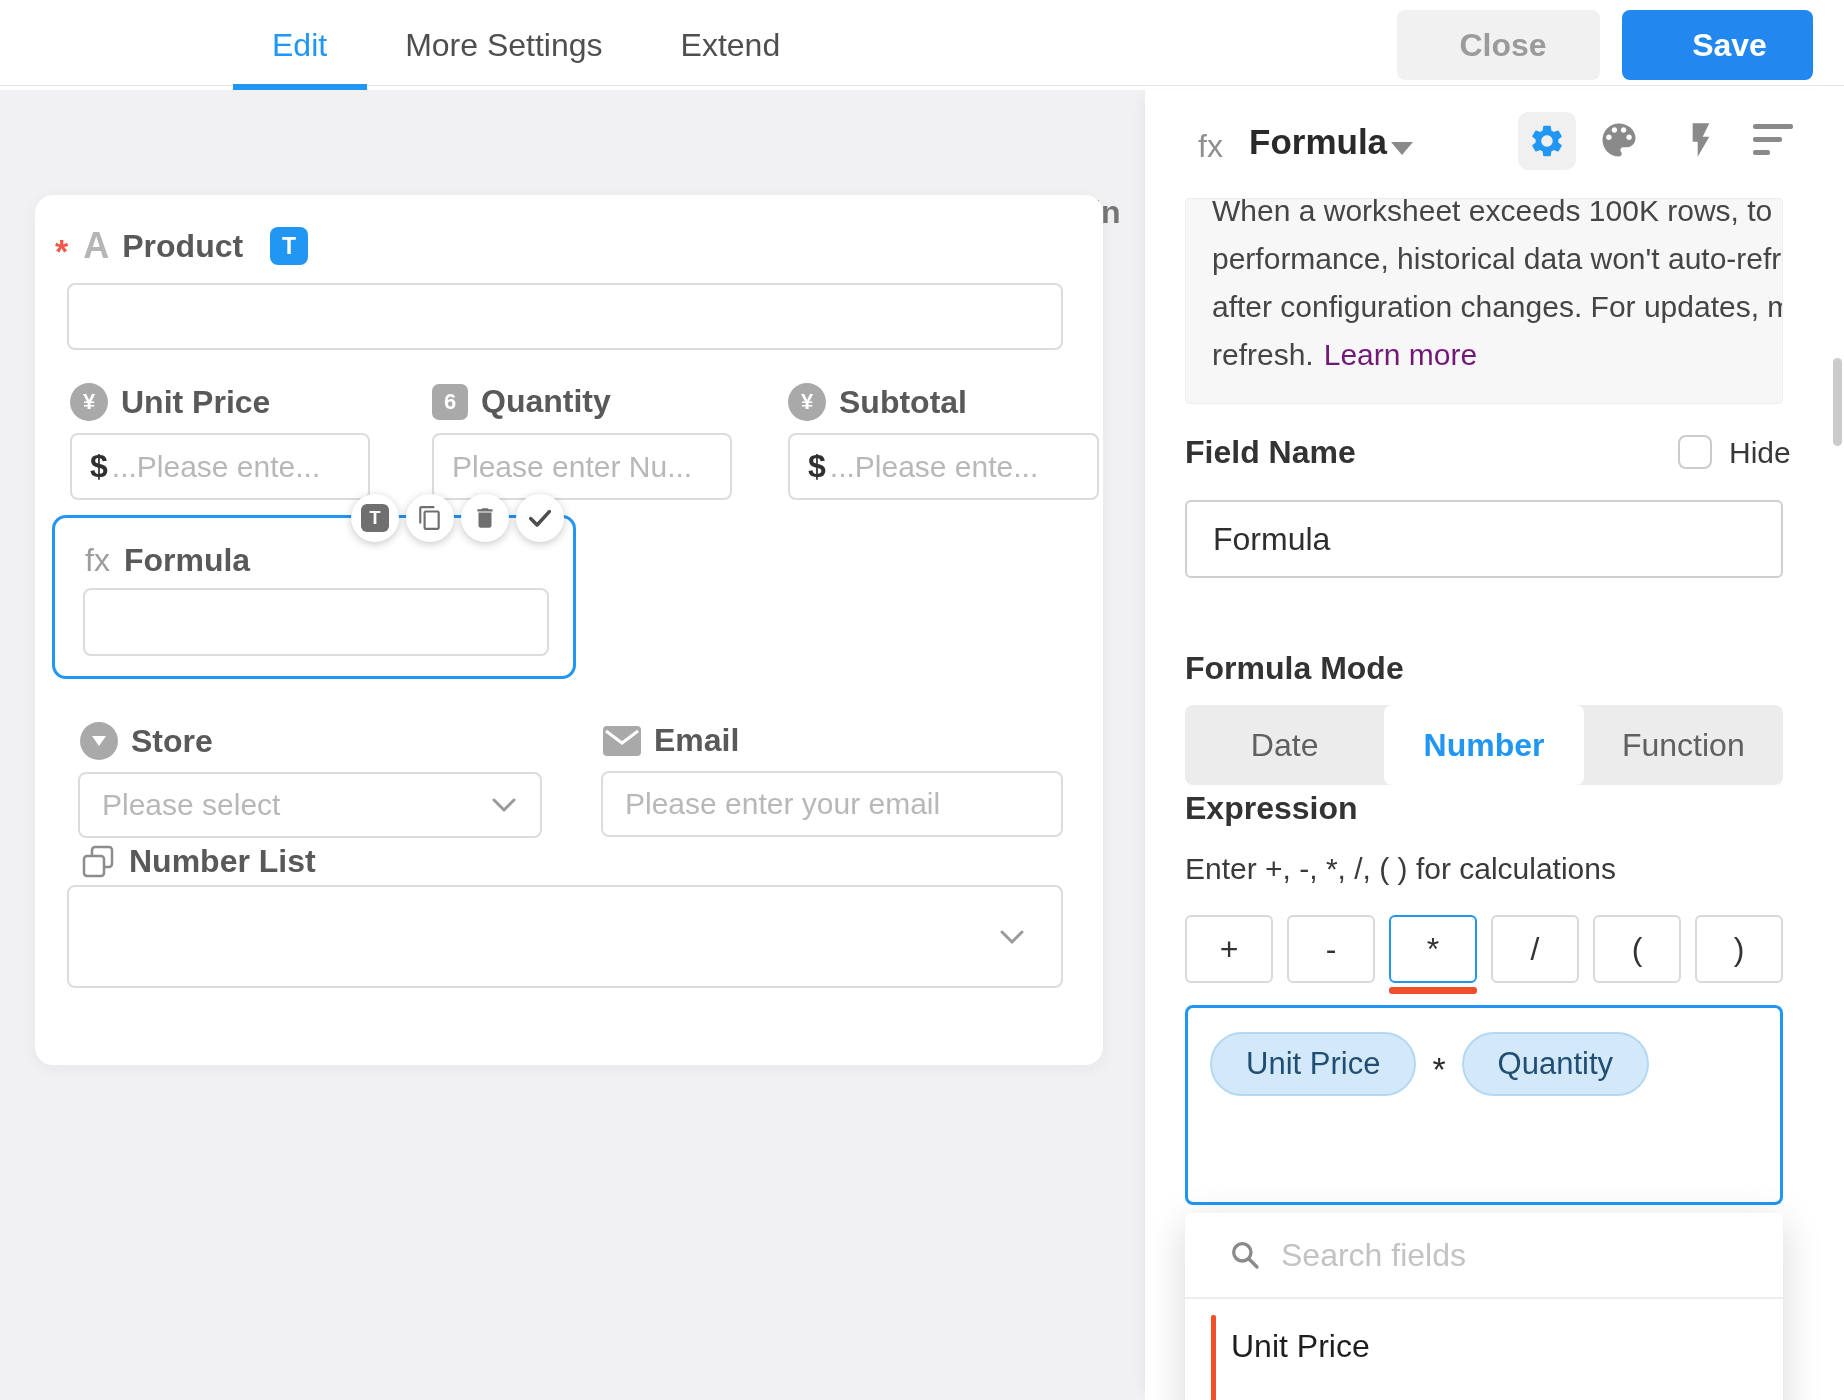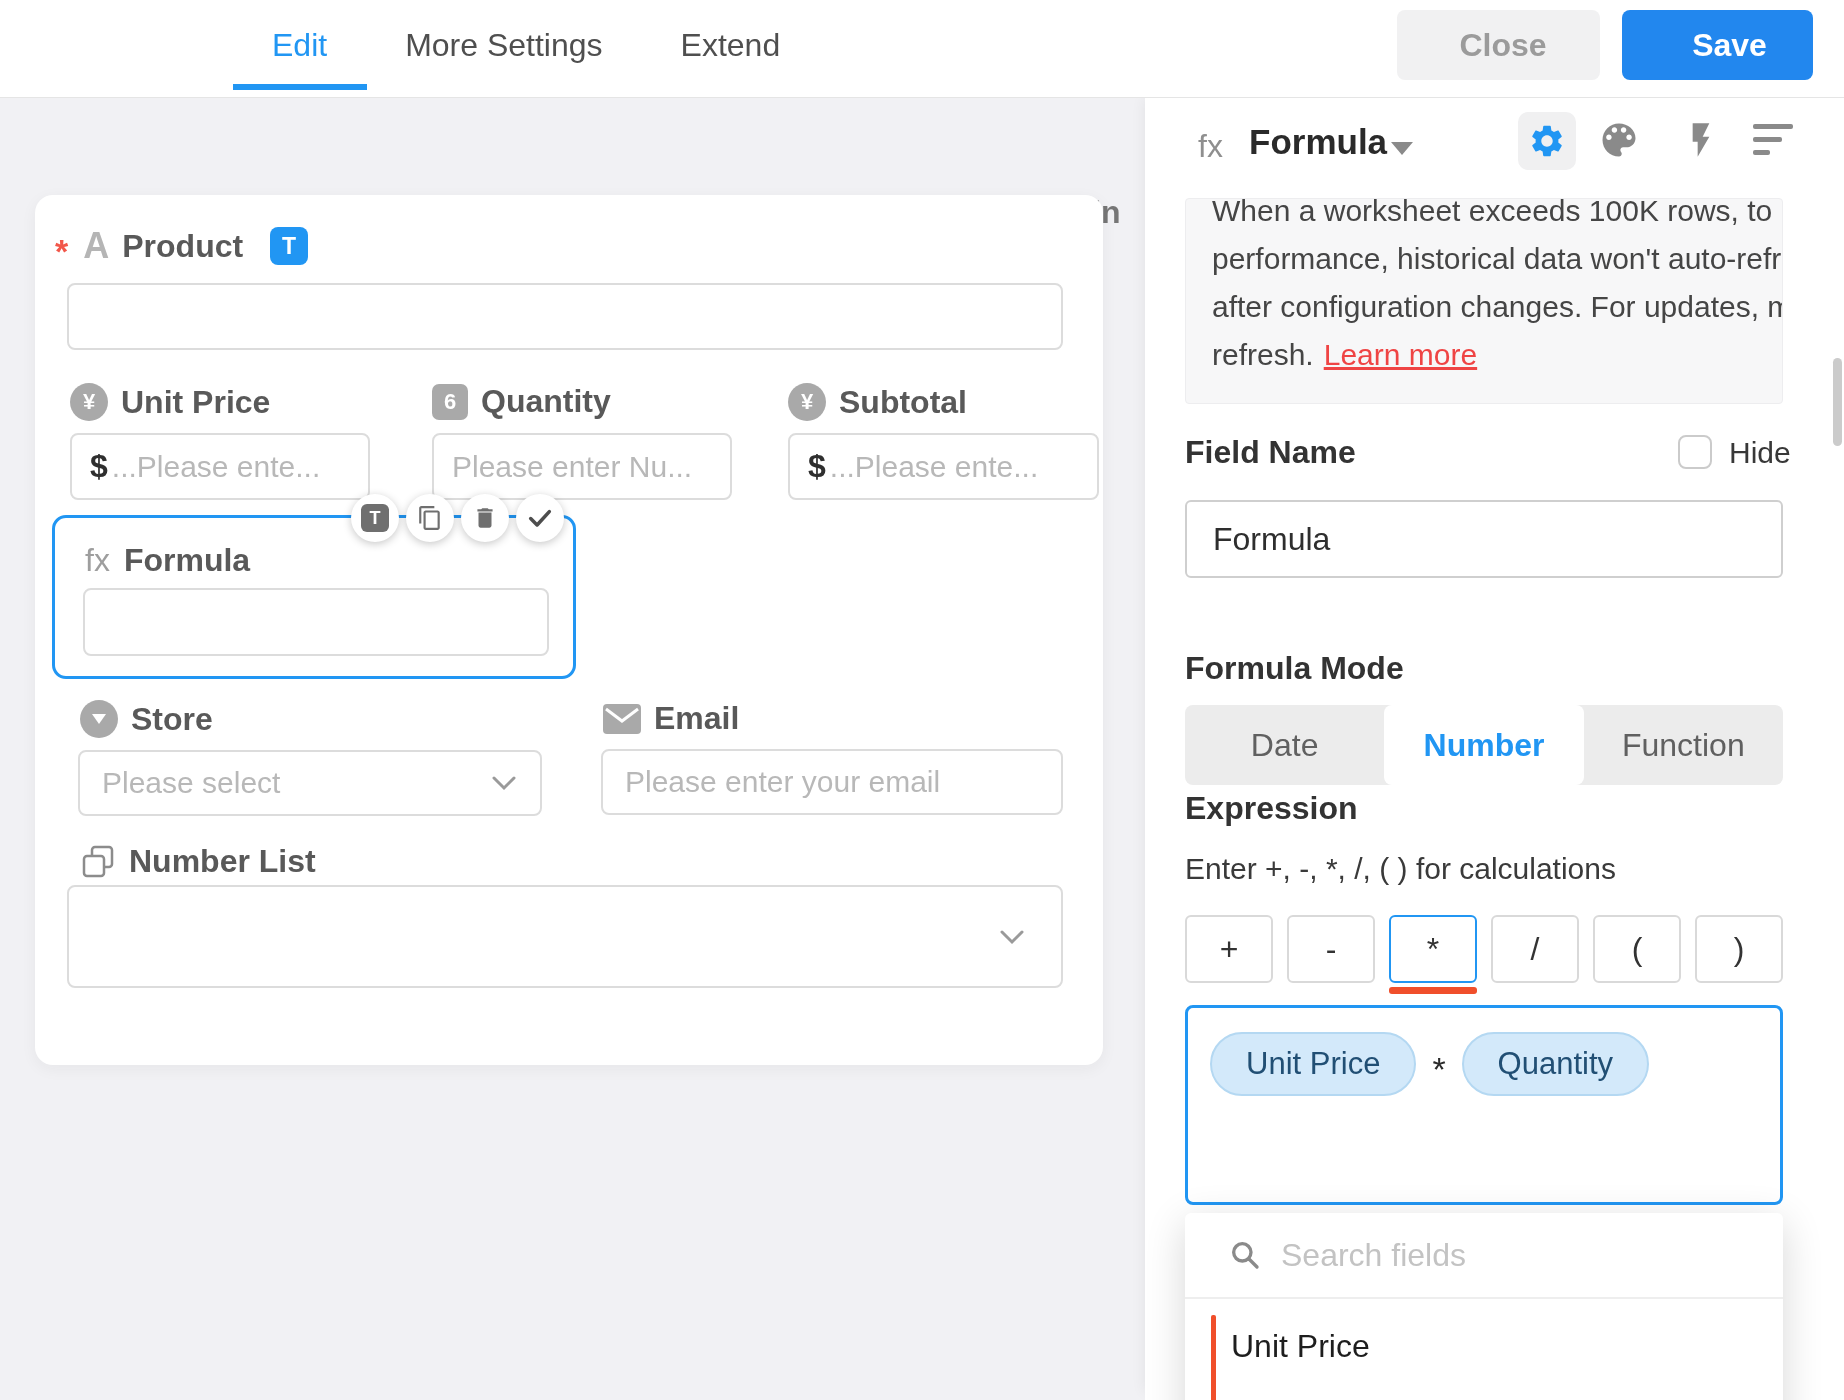--- a/index.html
+++ b/index.html
@@ -1,21 +1,21 @@
 <!DOCTYPE html>
 <html><head>
 <meta charset="utf-8">
 <style>
   * { margin:0; padding:0; box-sizing:border-box; }
   html,body { width:1844px; height:1400px; }
   body { font-family:"Liberation Sans", sans-serif; background:#fff; overflow:hidden; }
   #app { position:relative; width:1844px; height:1400px; overflow:hidden; }
 
   
-  .topbar { position:absolute; left:0; top:0; width:1844px; height:98px; background:#fff;
+  .topbar { position:absolute; left:0; top:0; width:1844px; height:86px; background:#fff;
             border-bottom:1px solid #e5e5e5; z-index:40; }
   .tabs { position:absolute; left:272px; top:0; height:90px; display:flex; gap:78px; }
   .tab { position:relative; height:90px; display:flex; align-items:center; font-size:32px; color:#4f4f4f; cursor:pointer; }
   .tab.active { color:#2196f3; }
   .tab.active::after { content:""; position:absolute; left:50%; transform:translateX(-50%);
                        bottom:0; width:134px; height:6px; background:#2196f3; }
   .btn { position:absolute; top:10px; height:70px; border:none; border-radius:8px;
          font-size:32px; font-weight:bold; display:flex; align-items:center; justify-content:center;
          font-family:"Liberation Sans", sans-serif; cursor:pointer; }
   .btn-close { left:1397px; width:203px; background:#f1f1f2; color:#9b9b9b;padding-left:9px; }
@@ -59,21 +59,21 @@
   .fb-name { font-size:32px; font-weight:bold; color:#595959; }
   .fb-input { left:28px; top:70px; width:466px; height:68px; }
   .fb-toolbar { position:absolute; left:296px; top:-24px; display:flex; gap:7px; }
   .tool-circle { width:48px; height:48px; border-radius:50%; background:#fff;
                  box-shadow:0 2px 8px rgba(0,0,0,.22); display:flex; align-items:center; justify-content:center; cursor:pointer; }
   .tl-T { width:28px; height:28px; border-radius:6px; background:#6f6f6f; color:#fff; font-size:18px; font-weight:bold;
           display:flex; align-items:center; justify-content:center; }
 
   .store-col { position:absolute; left:43px; top:505px; width:464px; }
   .email-col { position:absolute; left:566px; top:505px; width:462px; }
-  .half-label { margin-left:2px; }
+  .half-label { margin-left:2px;margin-top:22px; }
   .half-box { position:relative; margin-top:12px; width:100%; height:66px; background:#fff; border:2px solid #dcdcdc;
               border-radius:8px; display:flex; align-items:center; padding:0 22px; font-size:30px; color:#b8b8b8; }
   .box-chevron { position:absolute; right:22px; top:50%; transform:translateY(-50%); }
   .env-icon { width:38px; height:30px; flex:none; }
   .plist-label { position:absolute; left:45px; top:648px; }
   .plist-box { left:32px; top:690px; width:996px; height:103px; }
   .plist-chevron { position:absolute; right:36px; top:50%; transform:translateY(-50%); }
 
   
   .panel { position:absolute; left:1145px; top:90px; width:699px; height:1310px; background:#fff;
@@ -86,21 +86,21 @@
               display:flex; align-items:center; justify-content:center; cursor:pointer; }
   .icon-btn { position:absolute; cursor:pointer; }
   .lines-icon { left:608px; top:34px; display:flex; flex-direction:column; gap:8px; }
   .lines-icon div { height:5px; background:#8a8a8a; border-radius:2px; }
   .l1 { width:40px; } .l2 { width:29px; } .l3 { width:17px; }
 
   .rp-notice { position:absolute; left:40px; top:108px; width:598px; height:206px; background:#f7f7f8;
                border:1px solid #ededef; border-radius:4px; padding:0 26px; overflow:hidden; }
   .notice-lines { margin-top:-12px; }
   .notice-lines div { font-size:30px; color:#454545; line-height:48px; white-space:nowrap; }
-  .learn-more { color:#ef4444; margin-left:10px; cursor:pointer;text-decoration:underline; }
+  .learn-more { color:#701a75; margin-left:10px; cursor:pointer; }
   .rp-scrollbar { position:absolute; left:688px; top:268px; width:9px; height:88px; background:#cbcbcb; border-radius:5px; }
 
   .rp-label { position:absolute; font-size:32px; font-weight:bold; color:#333; white-space:nowrap; }
   .lbl-fieldname { left:40px; top:344px; }
   .hide-check { position:absolute; left:533px; top:345px; width:34px; height:34px; border:2px solid #cbcbcb;
                 border-radius:8px; background:#fff; cursor:pointer; }
   .hide-label { position:absolute; left:584px; top:346px; font-size:30px; color:#383838; }
   .rp-name-input { position:absolute; left:40px; top:410px; width:598px; height:78px; border:2px solid #cfcfcf;
                    border-radius:6px; display:flex; align-items:center; padding-left:26px; font-size:32px; color:#2e2e2e; }
   .lbl-mode { left:40px; top:560px; }

